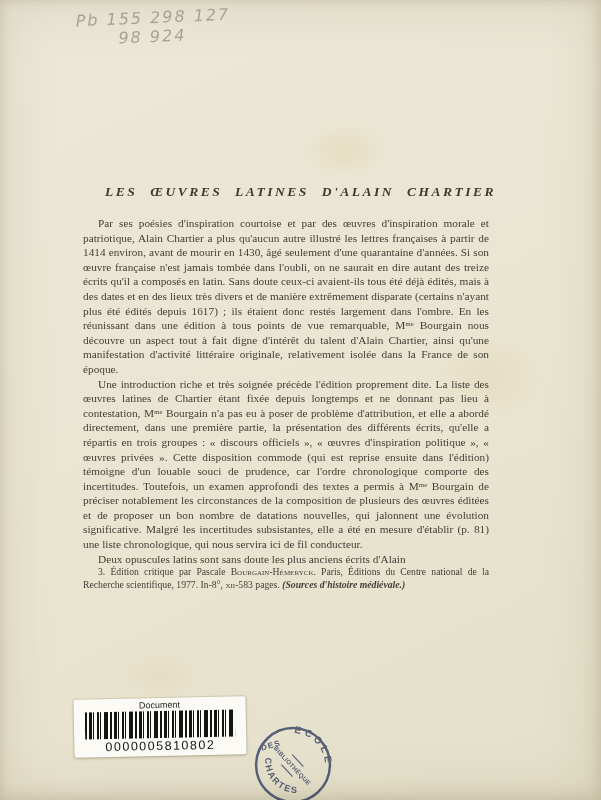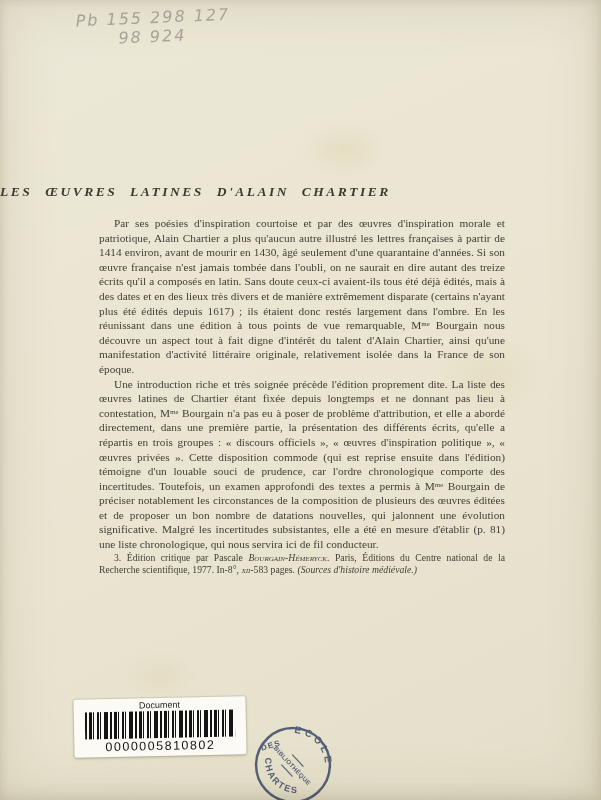--- a/index.html
+++ b/index.html
@@ -27,36 +27,36 @@
     position:absolute; left:76px; top:8px;
     font-family:"DejaVu Sans",sans-serif; font-style:italic;
     color:#a8a296; font-size:16px; letter-spacing:2px;
     transform:rotate(-2.5deg); line-height:19px; white-space:nowrap;
   }
   .handwriting .line2 { margin-left:42px; }
 
   
   .title {
     position:absolute; top:175px; left:0; width:100%;
-    font-style:italic;
+    text-align:center; font-style:italic;
     font-size:13.5px; letter-spacing:2.5px; word-spacing:7px;
     color:#3d3930;
   }
   .bodytext {
-    position:absolute; top:216px; left:99px; width:406px;
+    position:absolute; top:216px; left:83px; width:406px;
     font-size:11.3px; line-height:14.6px; text-align:justify;
     text-rendering:optimizeLegibility;
   }
   .bodytext p { margin:0; text-indent:15px; }
   .footnote {
     margin-top:7px; font-size:9.7px; line-height:12.5px;
     text-indent:11px; text-align:justify;
   }
-  .sc { font-variant:small-caps;font-style:italic; }
-  .it { font-style:italic; }
+  .sc { font-variant:small-caps; }
+  .it { font-style:italic;font-weight:bold; }
 
   
   .barcode-sticker {
     position:absolute; left:74px; top:698px; width:172px; height:58px;
     background:#fbfaf5; border-radius:2px;
     transform:rotate(-1.2deg);
     box-shadow:0 1px 3px rgba(90,80,50,.35), 0 0 0 1px rgba(120,110,80,.15);
     display:flex; flex-direction:column; align-items:center;
     padding-top:2px; box-sizing:border-box;
   }
@@ -100,20 +100,21 @@
   <div class="handwriting">
     <div>Pb 155 298 127</div>
     <div class="line2">98 924</div>
   </div>
 
   <h1 class="title">LES ŒUVRES LATINES D'ALAIN CHARTIER</h1>
 
   <div class="bodytext">
     <p>Par ses poésies d'inspiration courtoise et par des œuvres d'inspiration morale et patriotique, Alain Chartier a plus qu'aucun autre illustré les lettres françaises à partir de 1414 environ, avant de mourir en 1430, âgé seulement d'une quarantaine d'années. Si son œuvre française n'est jamais tombée dans l'oubli, on ne saurait en dire autant des treize écrits qu'il a composés en latin. Sans doute ceux-ci avaient-ils tous été déjà édités, mais à des dates et en des lieux très divers et de manière extrêmement disparate (certains n'ayant plus été édités depuis 1617) ; ils étaient donc restés largement dans l'ombre. En les réunissant dans une édition à tous points de vue remarquable, Mᵐᵉ Bourgain nous découvre un aspect tout à fait digne d'intérêt du talent d'Alain Chartier, ainsi qu'une manifestation d'activité littéraire originale, relativement isolée dans la France de son époque.</p>
     <p>Une introduction riche et très soignée précède l'édition proprement dite. La liste des œuvres latines de Chartier étant fixée depuis longtemps et ne donnant pas lieu à contestation, Mᵐᵉ Bourgain n'a pas eu à poser de problème d'attribution, et elle a abordé directement, dans une première partie, la présentation des différents écrits, qu'elle a répartis en trois groupes : « discours officiels », « œuvres d'inspiration politique », « œuvres privées ». Cette disposition commode (qui est reprise ensuite dans l'édition) témoigne d'un louable souci de prudence, car l'ordre chronologique comporte des incertitudes. Toutefois, un examen approfondi des textes a permis à Mᵐᵉ Bourgain de préciser notablement les circonstances de la composition de plusieurs des œuvres éditées et de proposer un bon nombre de datations nouvelles, qui jalonnent une évolution significative. Malgré les incertitudes subsistantes, elle a été en mesure d'établir (p. 81) une liste chronologique, qui nous servira ici de fil conducteur.</p>
+    <p>Deux opuscules latins sont sans doute les plus anciens écrits d'Alain</p>
 
     <p class="footnote"><span>3. Édition critique par Pascale </span><span class="sc">Bourgain-Hémeryck</span><span>. Paris, Éditions du Centre national de la Recherche scientifique, 1977. In-8°, </span><span class="sc">xii</span><span>-583 pages. </span><span class="it">(Sources d'histoire médiévale.)</span></p>
   </div>
 
   <div class="barcode-sticker">
     <div class="barcode-label">Document</div>
     <div class="barcode-bars"></div>
     <div class="barcode-number">0000005810802</div>
   </div>
 

